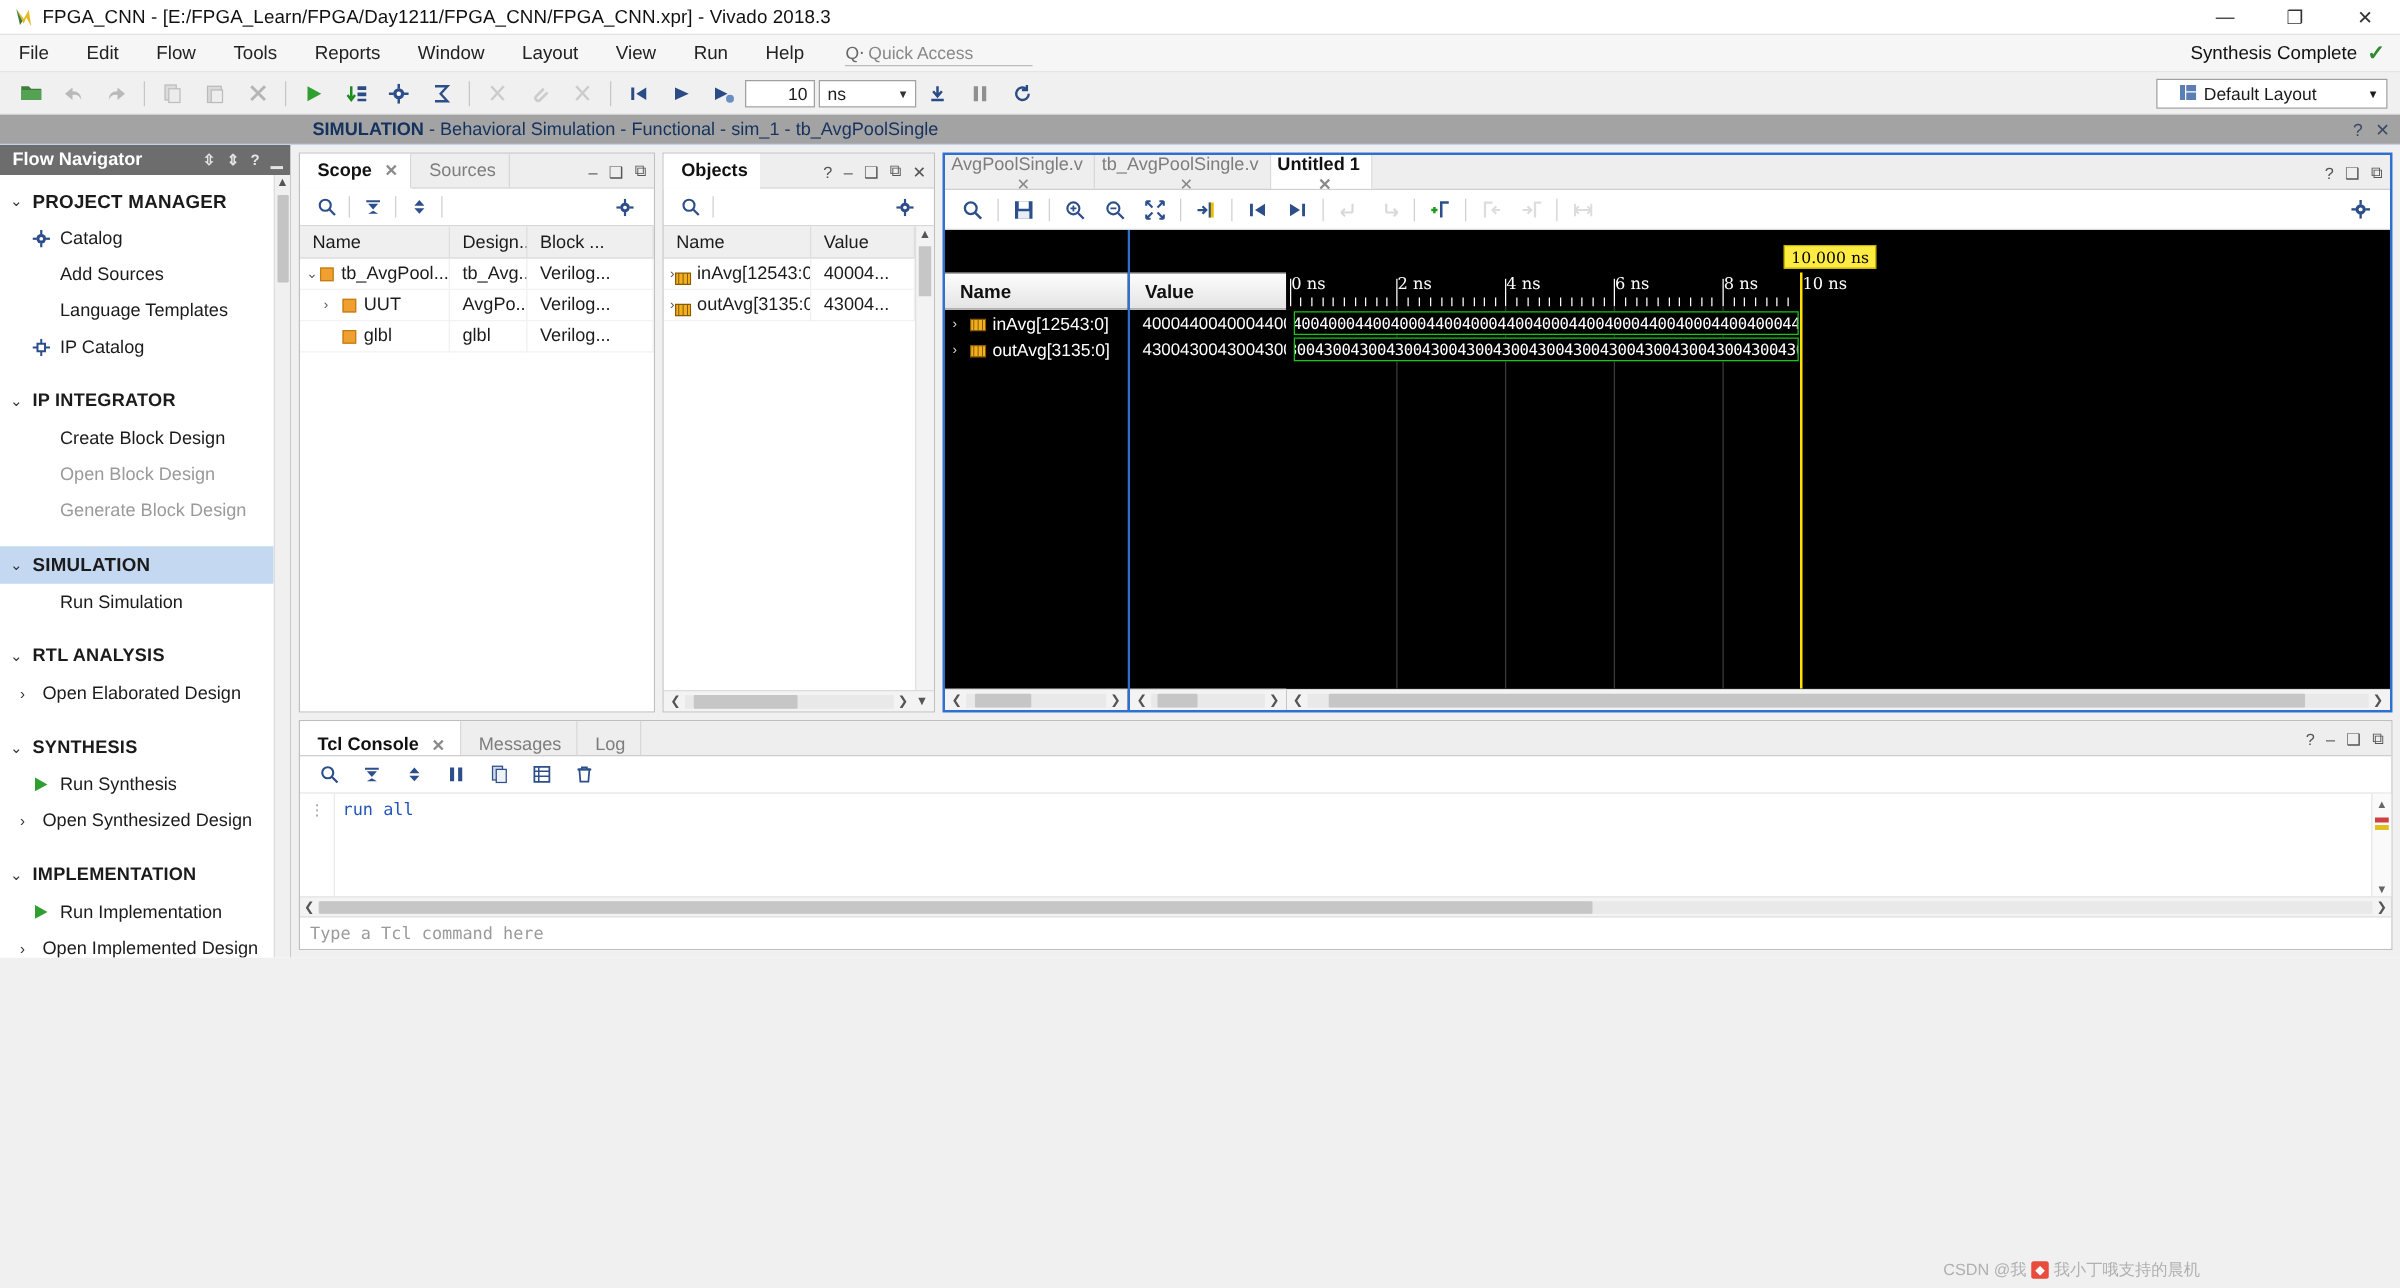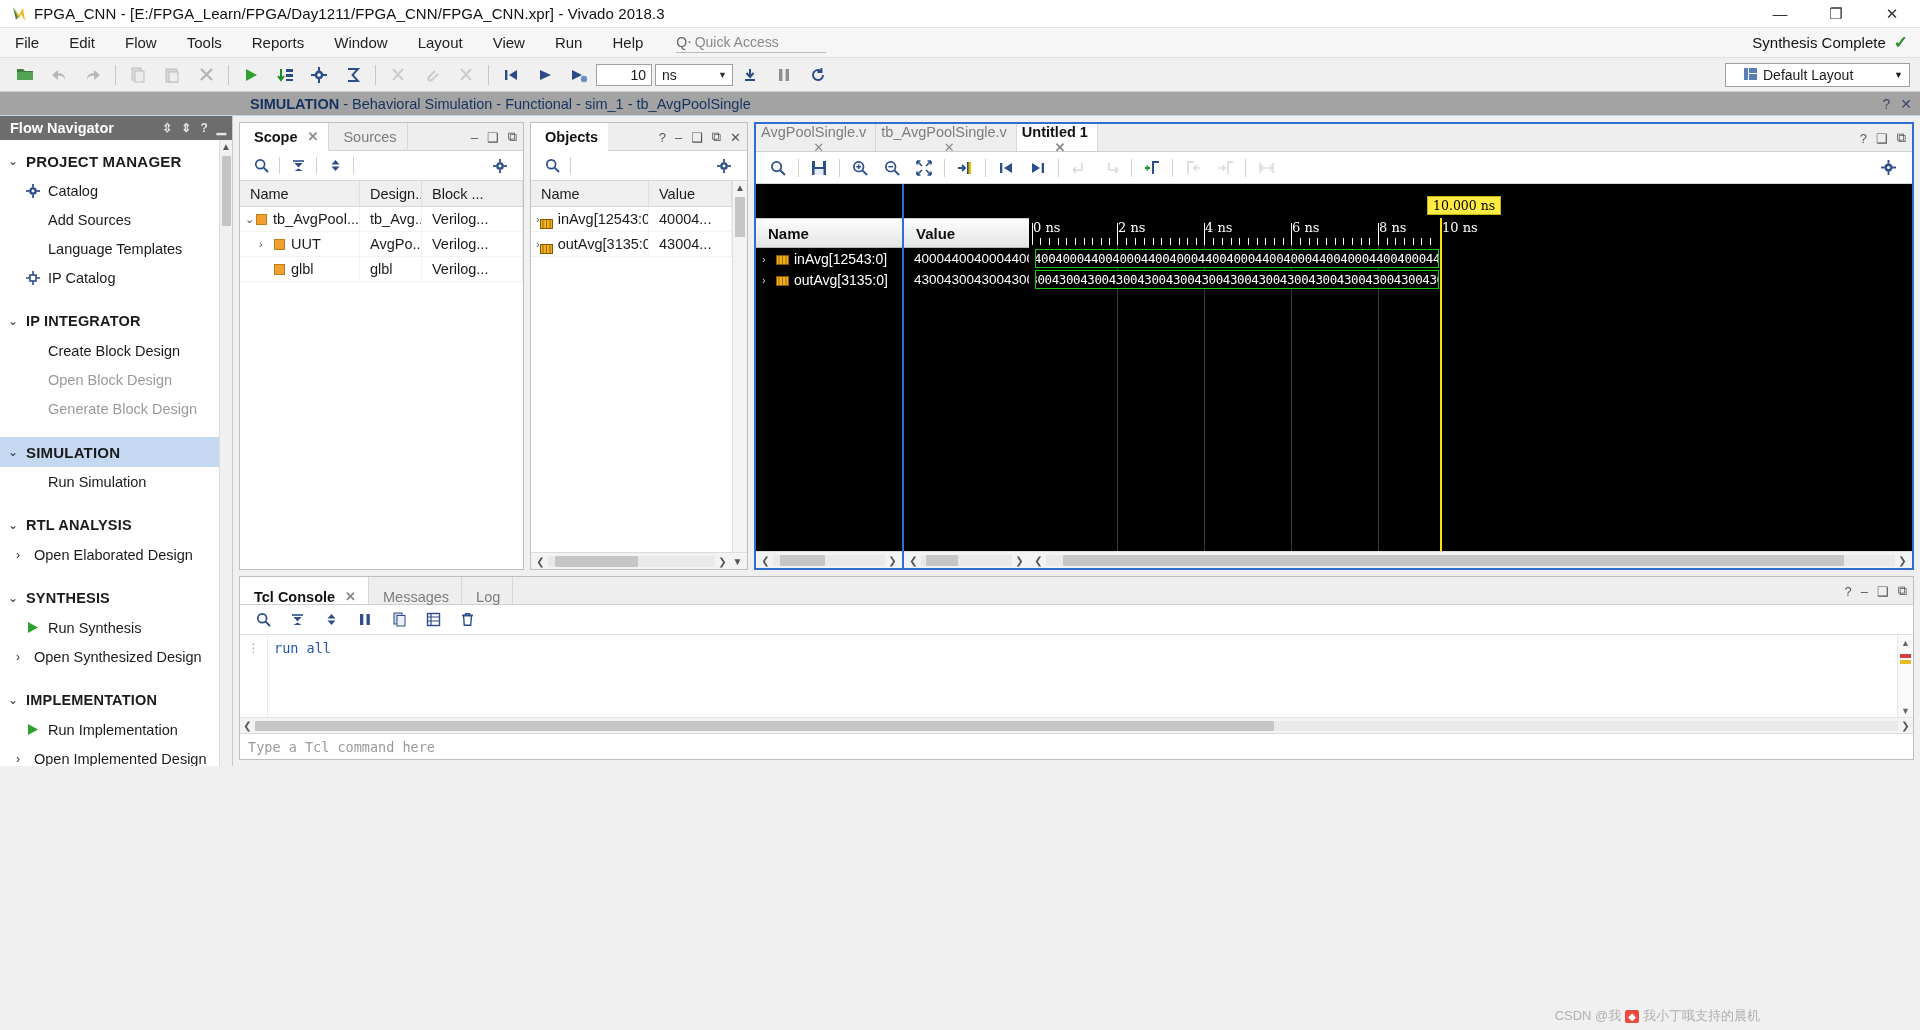--- a/index.html
+++ b/index.html
@@ -167,21 +167,21 @@
             font-family:"DejaVu Serif", serif; padding:1px 5px; border:1px solid #c9b400; white-space:nowrap; }
   .bus { position:absolute; height:19px; border:1px solid #15c915; color:#fff;
          font-size:12.5px; display:flex; align-items:center; justify-content:center;
          overflow:hidden; white-space:nowrap; background:#000;
          font-family:"DejaVu Sans Mono", monospace; letter-spacing:-0.4px; }
   .bus::before, .bus::after { content:""; position:absolute; top:0; bottom:0; width:4px; }
 
   
   .lower { height:196px; flex:0 0 196px; padding:6px; }
   .ctabs { height:28px; background:#eeeeee; display:flex; border-bottom:1px solid #cfcfcf; position:relative; }
-  .ctab { display:flex; align-items:center; padding:12px 12px 0 14px; font-size:14.5px; color:#7d7d7d;
+  .ctab { display:flex; align-items:flex-end; padding:12px 12px 0 14px; font-size:14.5px; color:#7d7d7d;
           border-right:1px solid #d8d8d8; }
   .ctab.active { background:#fff; color:#111; font-weight:bold; }
   .ctab .x { margin-left:10px; color:#8a8a8a; font-size:13px; }
   .ctab-ctrls { position:absolute; right:6px; top:0; height:28px; display:flex;
                 align-items:center; gap:9px; color:#555; font-size:13px; }
   .ctools { height:30px; background:#fff; border-bottom:1px solid #e0e0e0;
             display:flex; align-items:center; padding-left:6px; }
   .ctool { width:34px; height:26px; display:flex; align-items:center; justify-content:center; }
   .carea { flex:1; display:flex; background:#fff; min-height:0; }
   .cgutter { width:28px; border-right:1px solid #eaeaea; background:#fff;

